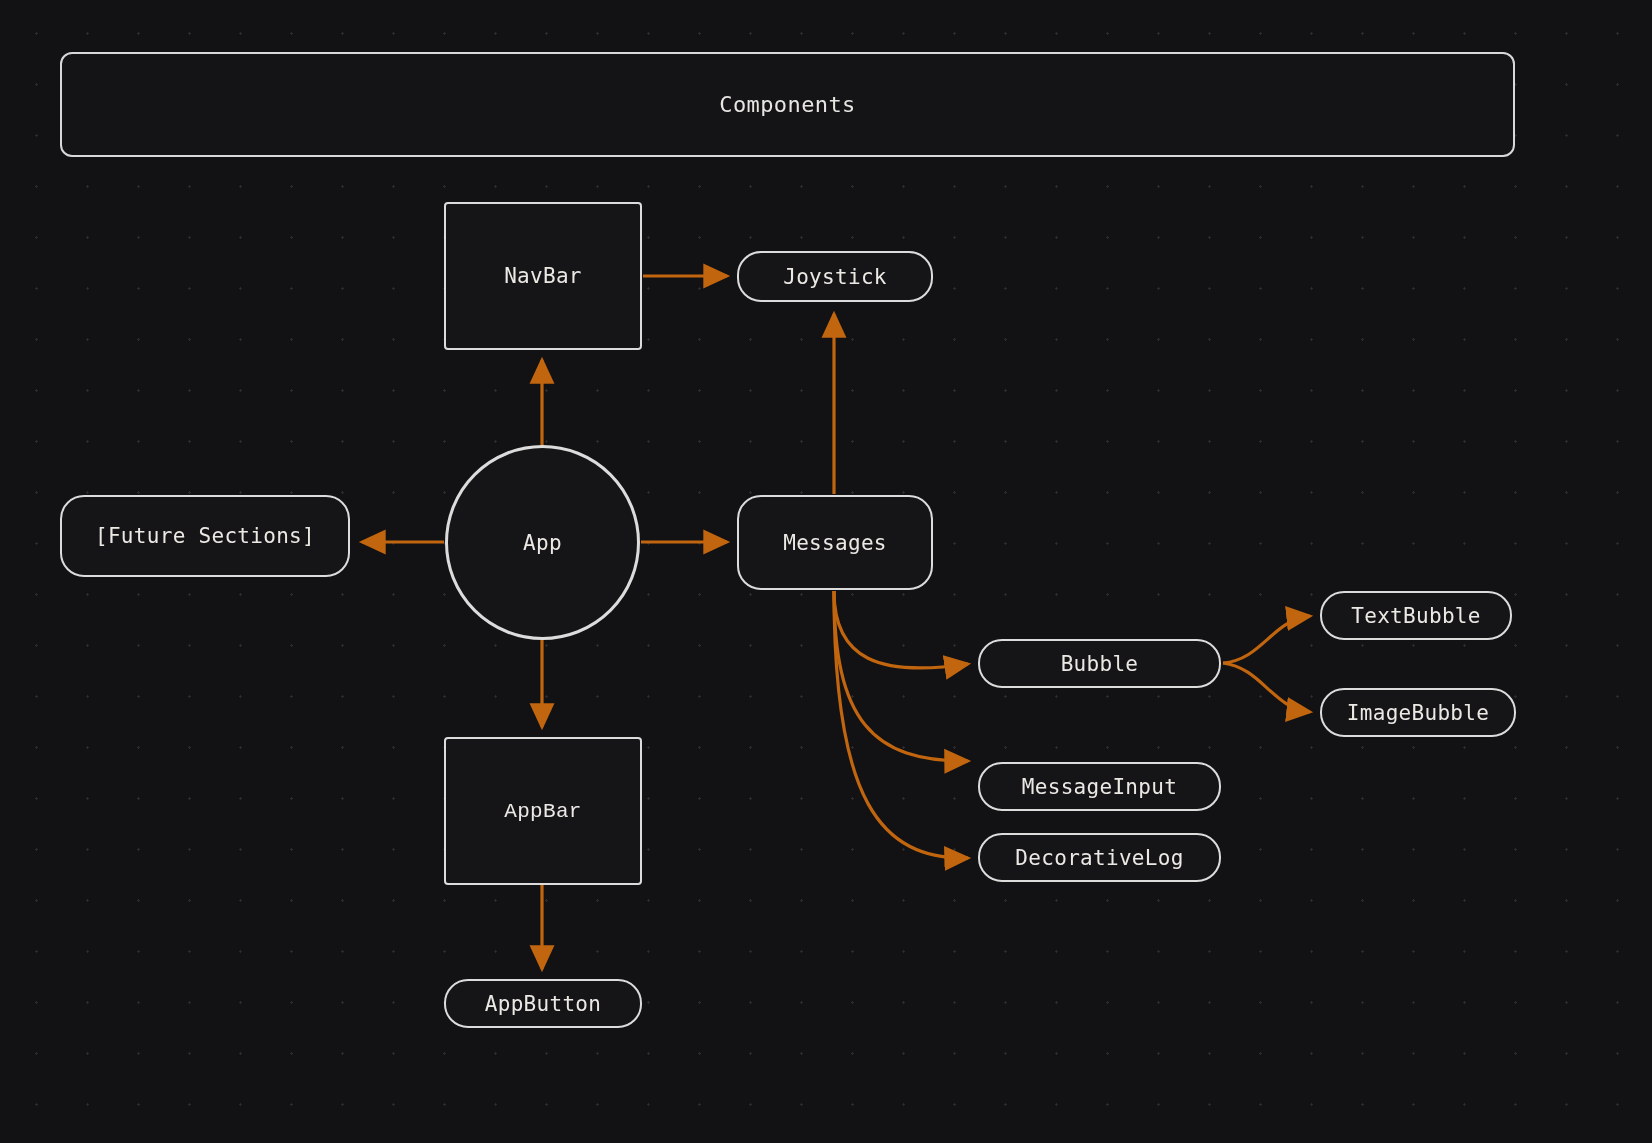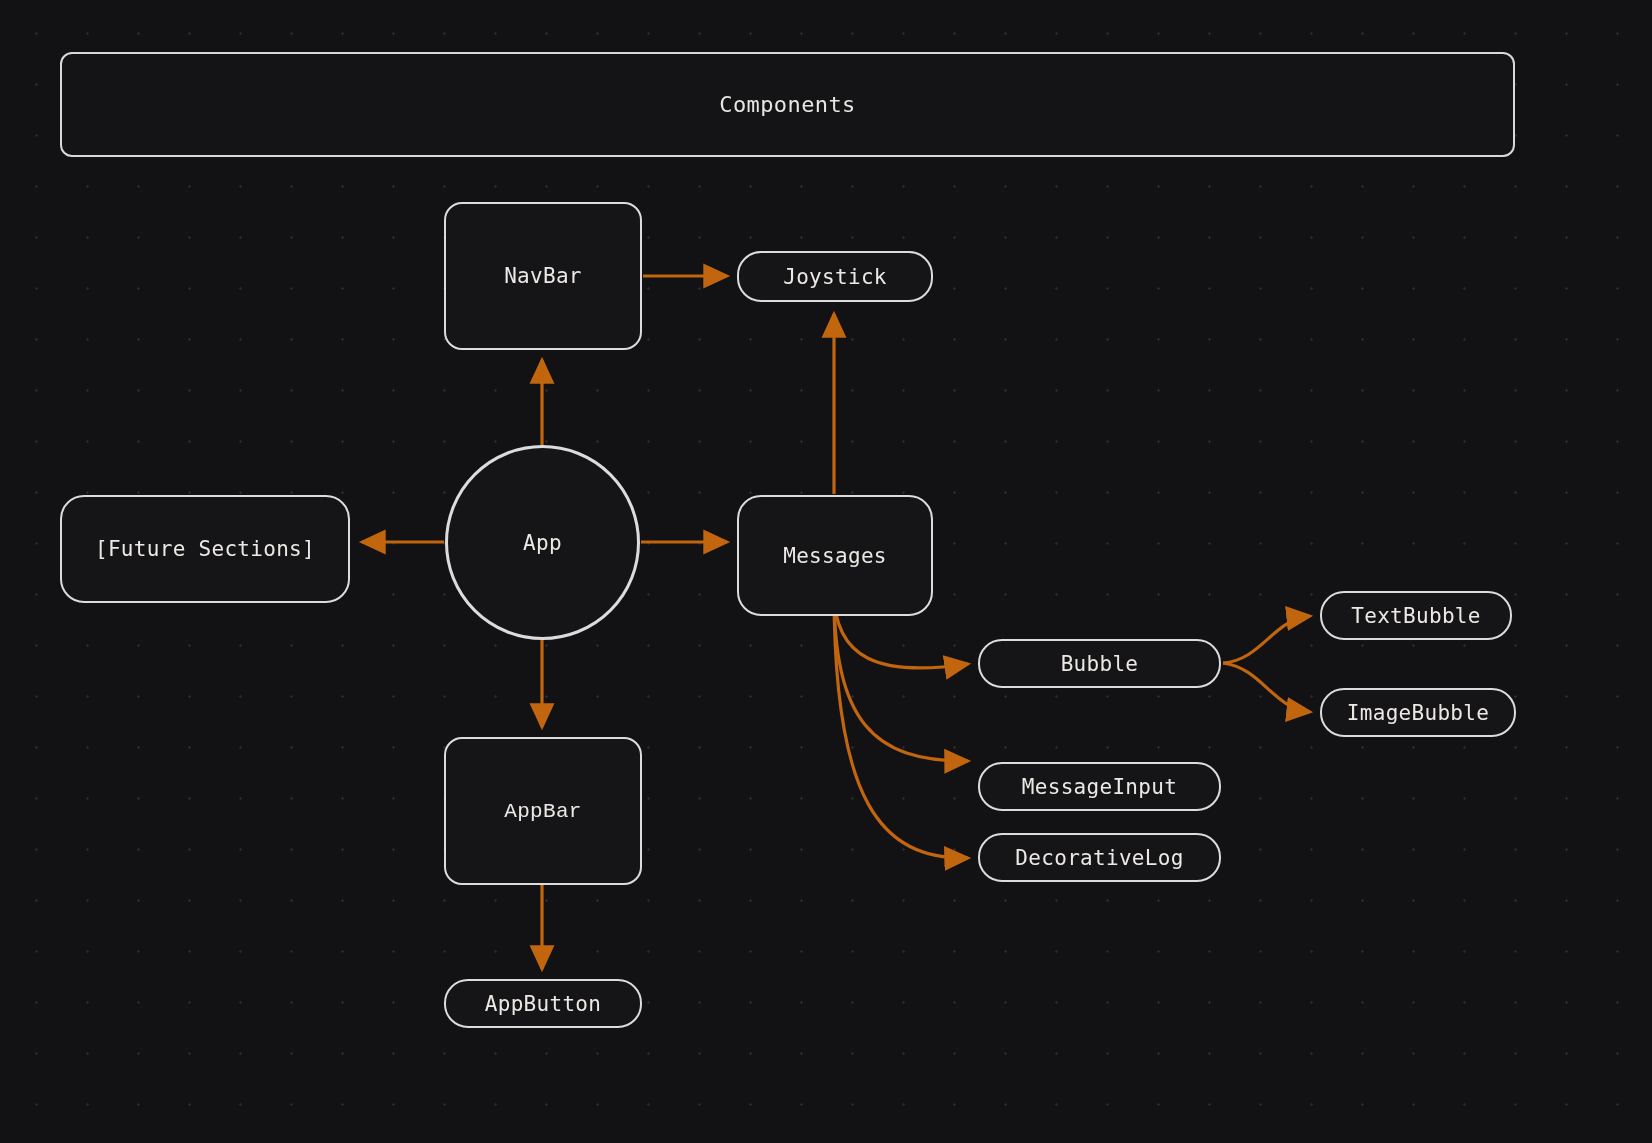--- a/index.html
+++ b/index.html
@@ -41,21 +41,21 @@
     border-radius: 24px;
     background: #151518;
     display: flex;
     align-items: center;
     justify-content: center;
     color: #ece9e5;
     font-size: 21px;
     letter-spacing: 0.3px;
     text-align: center;
   }
-  .node.big { border-radius: 18px; }
+  .node.big { border-radius: 4px; }
   .node.circle {
     border-radius: 50%;
     border-width: 3px;
     background: #151518;
   }
   
   #edges {
     position: absolute;
     left: 0; top: 0;
     width: 1652px;
@@ -94,27 +94,27 @@
     <span class="group-label">Components</span>
   </div>
 
   <div id="node-layer">
       <div class="node big" style="left: 444px; top: 202px; width: 198px; height: 148px; font-size: 21px;">
         <span>NavBar</span>
       </div>
       <div class="node" style="left: 737px; top: 251px; width: 196px; height: 51px; font-size: 21px;">
         <span>Joystick</span>
       </div>
-      <div class="node" style="left: 60px; top: 495px; width: 290px; height: 108px; font-size: 21px;">
+      <div class="node" style="left: 60px; top: 495px; width: 290px; height: 82px; font-size: 21px;">
         <span>[Future Sections]</span>
       </div>
       <div class="node circle big" style="left: 445px; top: 445px; width: 195px; height: 195px; font-size: 21px;">
         <span>App</span>
       </div>
-      <div class="node" style="left: 737px; top: 495px; width: 196px; height: 121px; font-size: 21px;">
+      <div class="node" style="left: 737px; top: 495px; width: 196px; height: 95px; font-size: 21px;">
         <span>Messages</span>
       </div>
       <div class="node" style="left: 978px; top: 639px; width: 243px; height: 49px; font-size: 21px;">
         <span>Bubble</span>
       </div>
       <div class="node" style="left: 1320px; top: 591px; width: 192px; height: 49px; font-size: 21px;">
         <span>TextBubble</span>
       </div>
       <div class="node" style="left: 1320px; top: 688px; width: 196px; height: 49px; font-size: 21px;">
         <span>ImageBubble</span>

